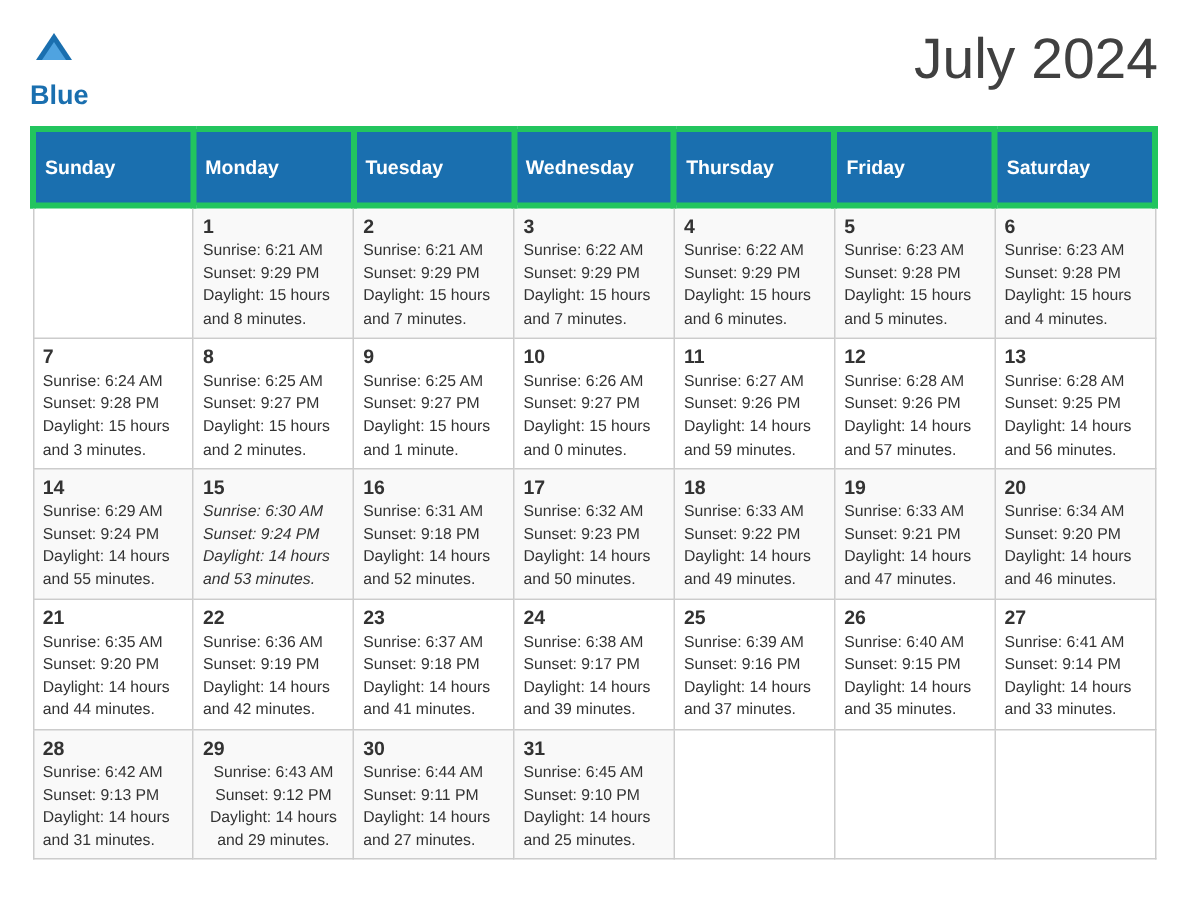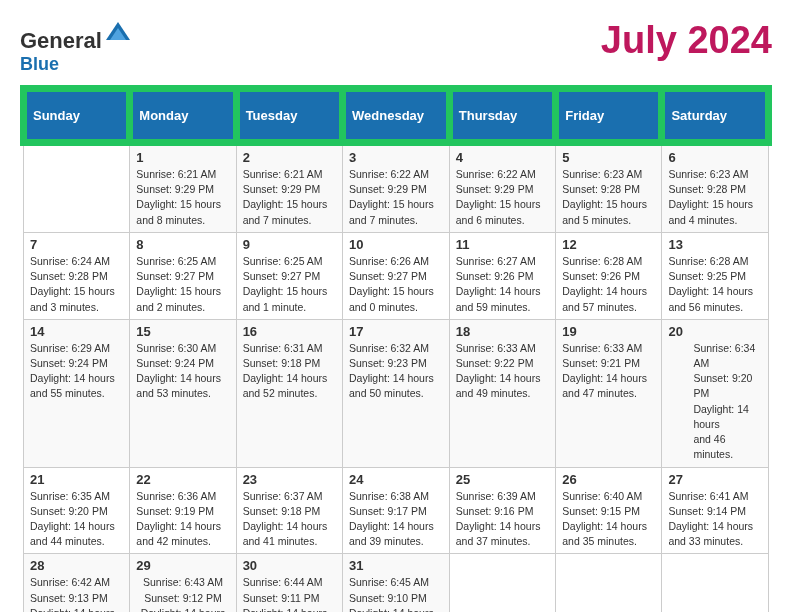--- a/index.html
+++ b/index.html
@@ -33,41 +33,41 @@
     .logo-icon {
       width: 28px;
       height: 28px;
       margin-left: 2px;
     }
     .title-block {
       text-align: right;
     }
     .month-year {
       font-size: 38px;
-      font-weight: bold;
-      color: #be185d;
+      font-weight: normal;
+      color: #404040;
       line-height: 1.1;
     }
     .location {
       font-size: 16px;
       color: #555;
     }
     table {
       width: 100%;
       border-collapse: collapse;
       font-size: 11px;
     }
     thead tr th {
       background-color: #1a6faf;
       color: #fff;
       padding: 16px 6px;
       text-align: left;
       font-size: 13px;
       font-weight: bold;
-      border: 7px solid #22c55e;
+      border: 4px solid #22c55e;
       margin-top: 14px;
     }
     tbody tr td {
       border: 1px solid #ccc;
       padding: 4px 6px;
       vertical-align: top;
       width: 107px;
       min-height: 80px;
       background: #fff;
     }
@@ -89,21 +89,21 @@
     .empty-cell {
       background: #fff !important;
     }
   </style>
 </head>
 <body>
 
 <div class="header">
   <div class="logo">
     <div>
-      <span class="logo-text-general">General</span><svg class="logo-icon" viewBox="0 0 28 28" xmlns="http://www.w3.org/2000/svg">
+      <svg class="logo-icon" viewBox="0 0 28 28" xmlns="http://www.w3.org/2000/svg">
         <polygon points="14,2 26,20 2,20" fill="#1a6faf"></polygon>
         <polygon points="14,8 22,20 6,20" fill="#4fa3e0"></polygon>
       </svg>
       <br>
       <span class="logo-text-blue">Blue</span>
     </div>
   </div>
   <div class="title-block">
     <div class="month-year">July 2024</div>
   </div>
@@ -221,21 +221,21 @@
       <tr>
         <td>
           <span class="day-number">14</span>
           <div class="day-info" style="white-space: pre-line;">Sunrise: 6:29 AM
 Sunset: 9:24 PM
 Daylight: 14 hours
 and 55 minutes.</div>
         </td>
         <td>
           <span class="day-number">15</span>
-          <div class="day-info" style="white-space: pre-line;">Sunrise: 6:30 AM
+          <div class="day-info" style="white-space: pre-line; font-style: italic;">Sunrise: 6:30 AM
 Sunset: 9:24 PM
 Daylight: 14 hours
 and 53 minutes.</div>
         </td>
         <td>
           <span class="day-number">16</span>
           <div class="day-info" style="white-space: pre-line;">Sunrise: 6:31 AM
 Sunset: 9:18 PM
 Daylight: 14 hours
 and 52 minutes.</div>
@@ -256,21 +256,21 @@
         </td>
         <td>
           <span class="day-number">19</span>
           <div class="day-info" style="white-space: pre-line;">Sunrise: 6:33 AM
 Sunset: 9:21 PM
 Daylight: 14 hours
 and 47 minutes.</div>
         </td>
         <td>
           <span class="day-number">20</span>
-          <div class="day-info" style="white-space: pre-line; margin-left: 25px;">Sunrise: 6:34 AM
+          <div class="day-info" style="white-space: pre-line;">Sunrise: 6:34 AM
 Sunset: 9:20 PM
 Daylight: 14 hours
 and 46 minutes.</div>
         </td>
       </tr>
       <tr>
         <td>
           <span class="day-number">21</span>
           <div class="day-info" style="white-space: pre-line;">Sunrise: 6:35 AM
 Sunset: 9:20 PM

